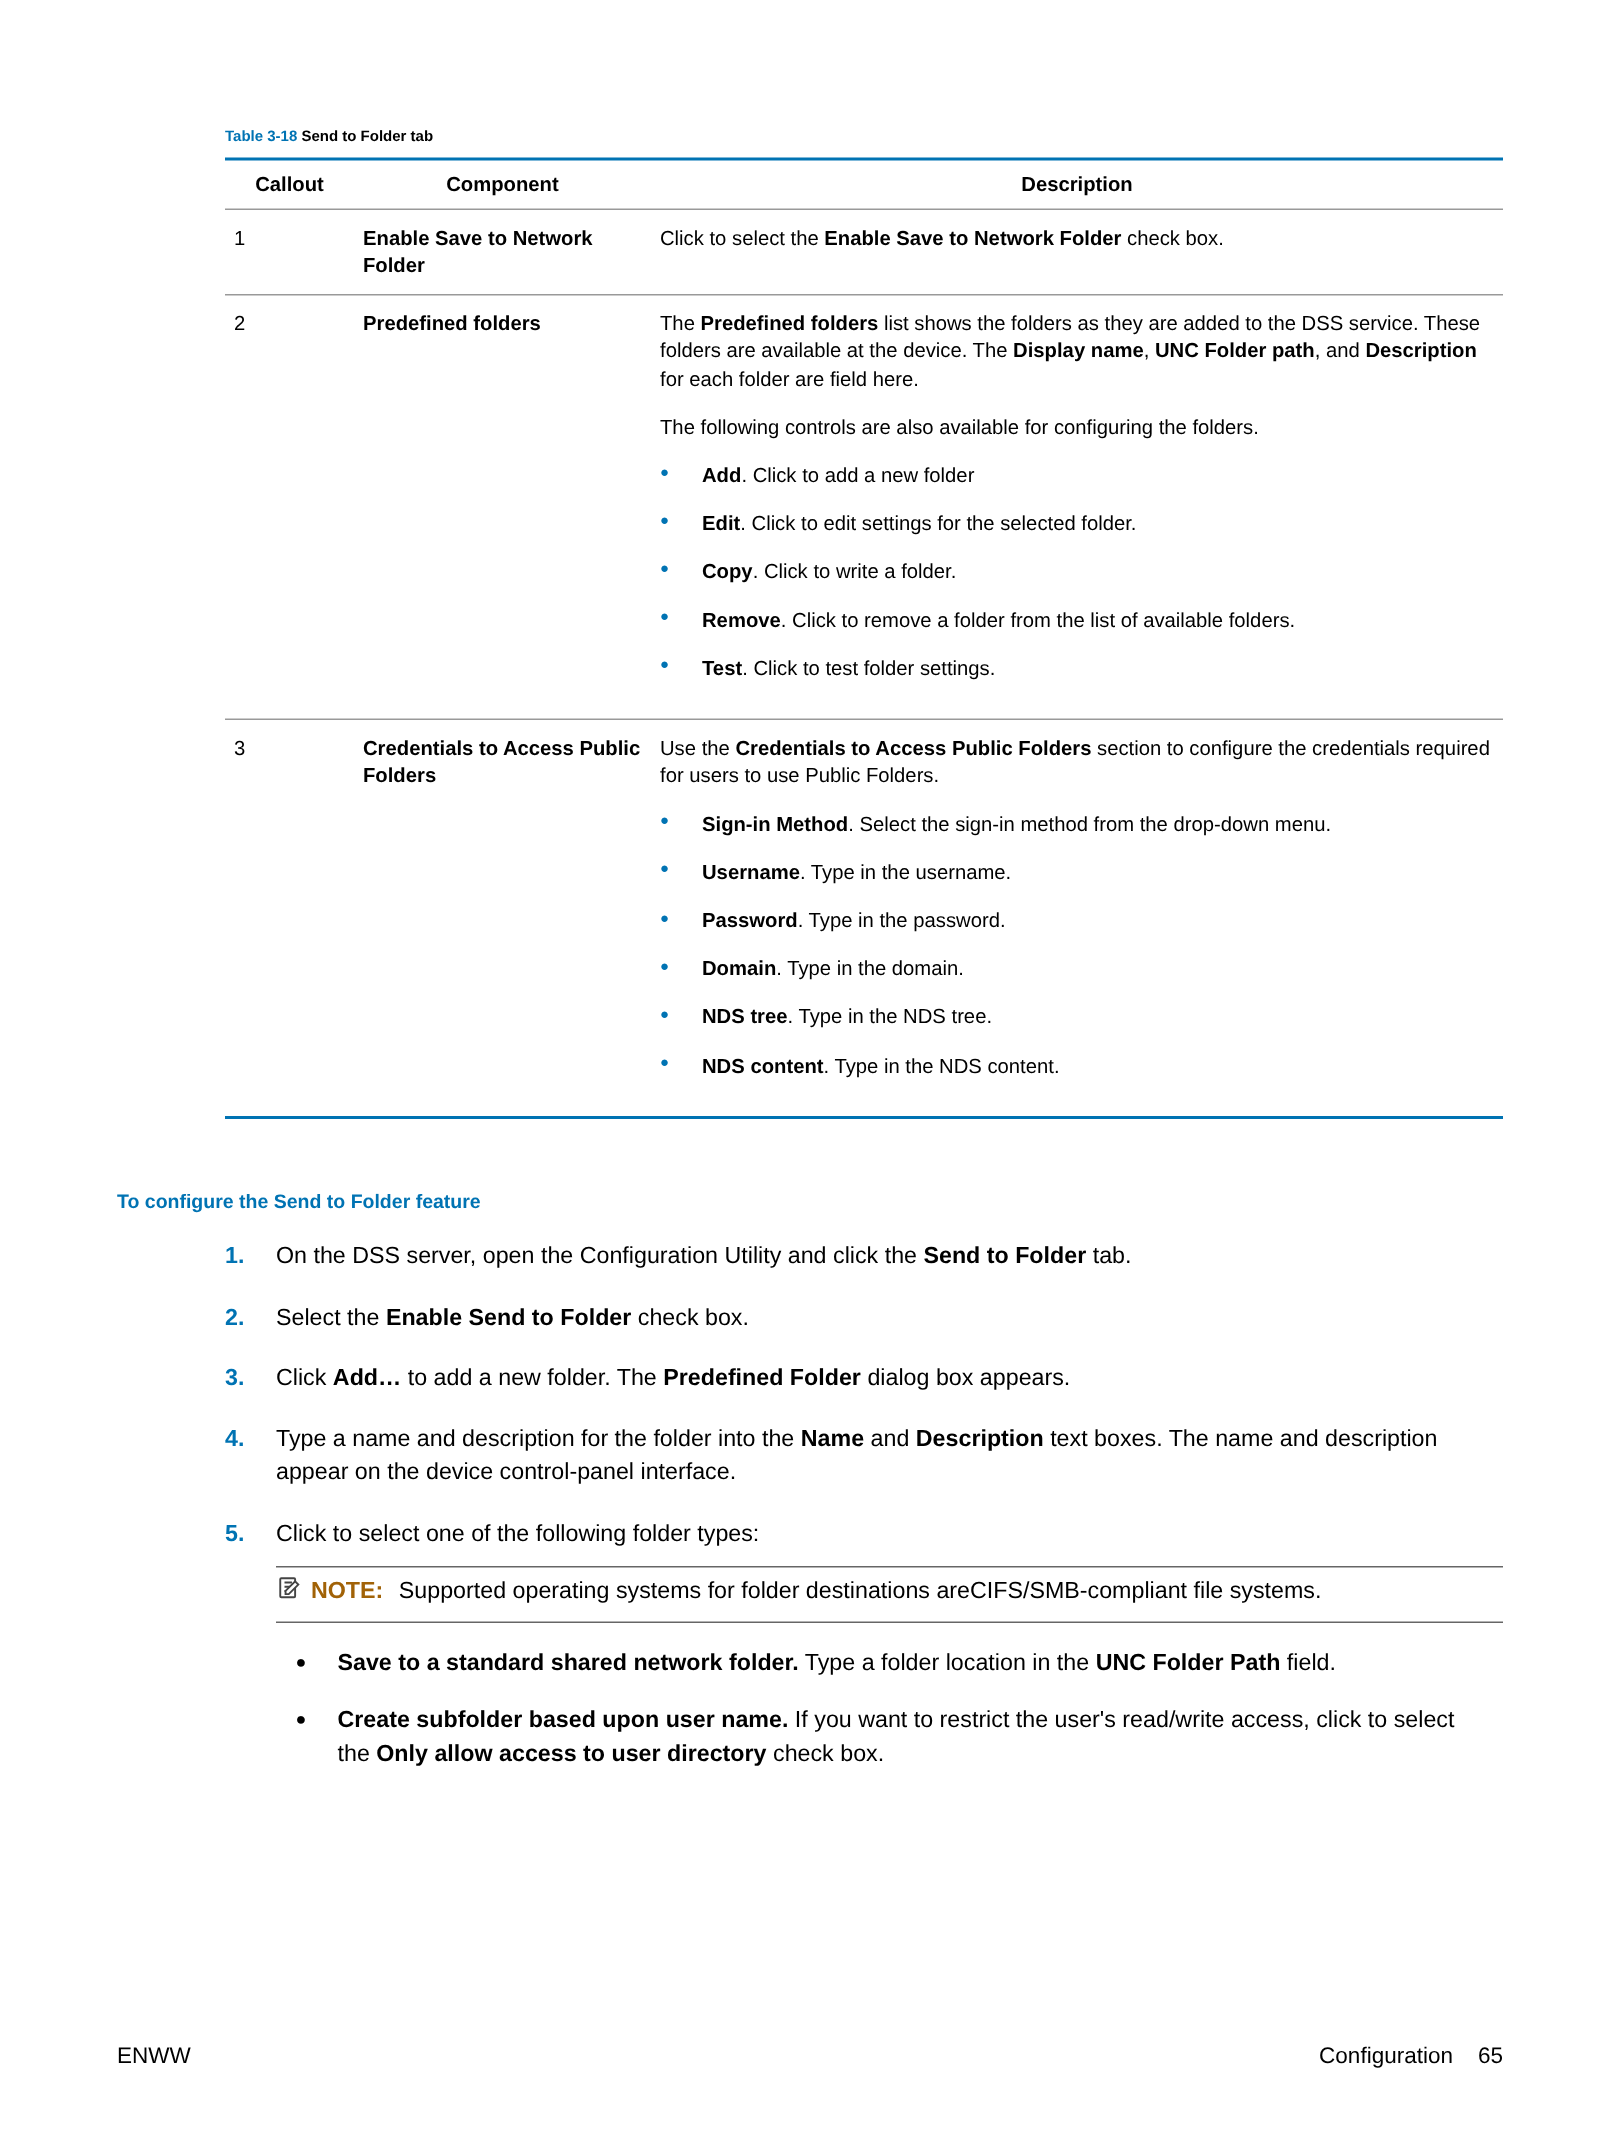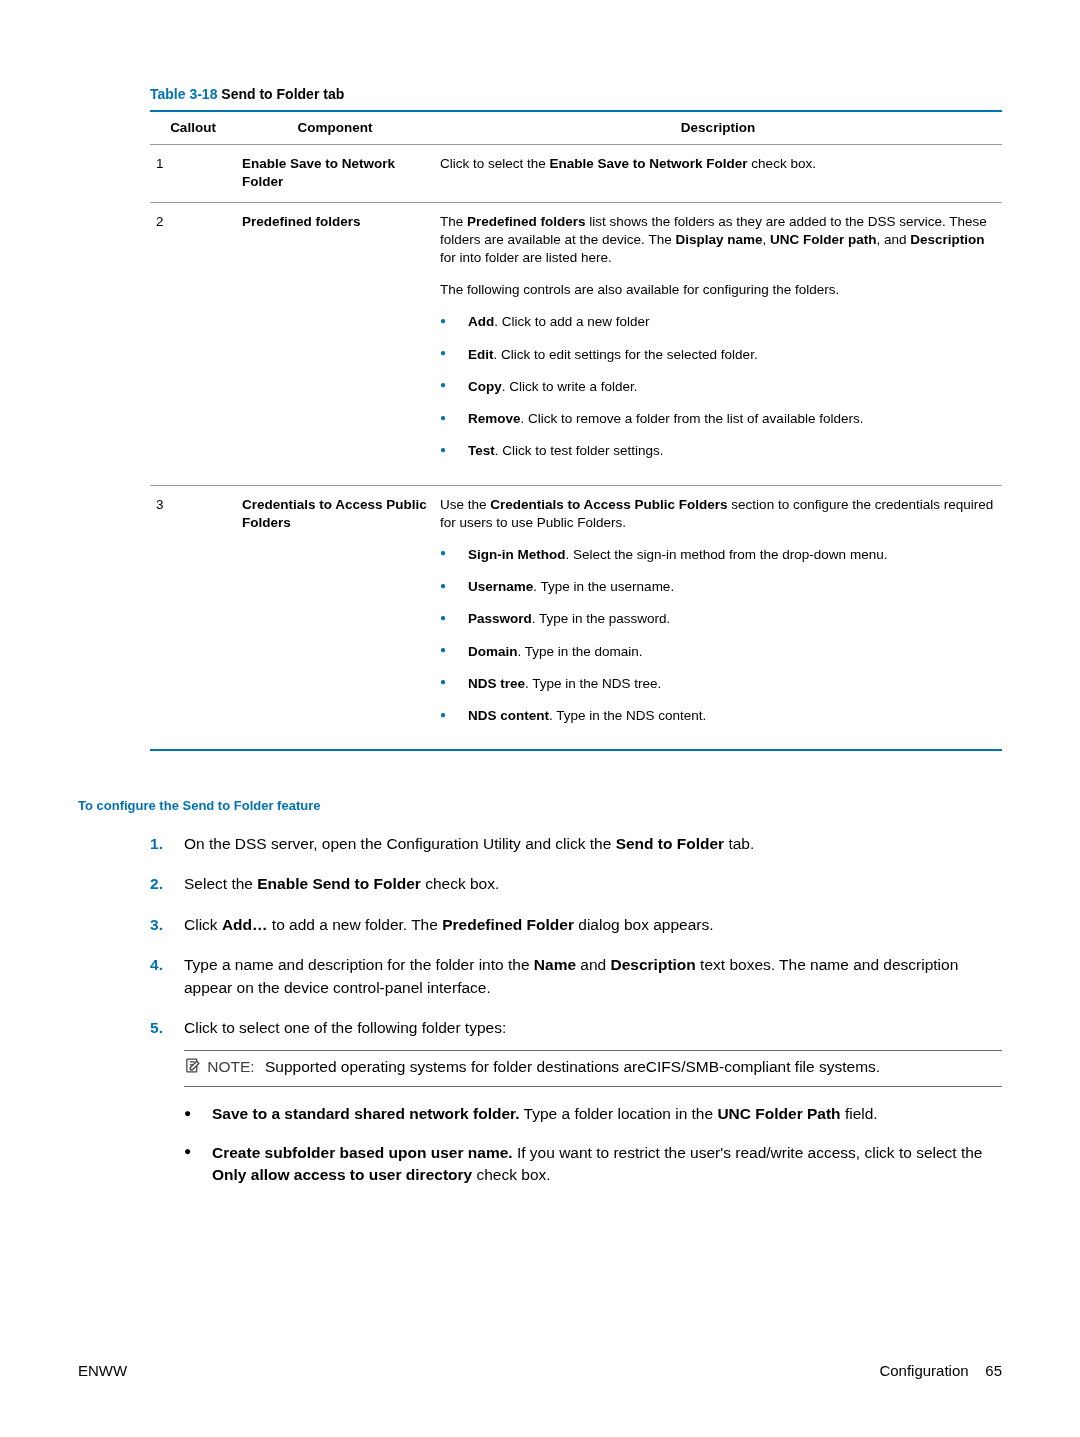--- a/index.html
+++ b/index.html
@@ -13,21 +13,21 @@
       width: 1080px;
       height: 1437px;
       position: relative;
       font-size: 14.5px;
       line-height: 1.35;
     }
     .page {
       padding: 85px 78px 0 78px;
     }
     .table-caption {
-      font-size: 14px;
+      font-size: 10px;
       margin-bottom: 6px;
       margin-left: 72px;
     }
     .table-caption .tabno { color: #0073b3; font-weight: bold; }
     .table-caption .tabtitle { font-weight: bold; color: #000; }
 
     table.main {
       width: 852px;
       margin-left: 72px;
       border-collapse: collapse;
@@ -110,28 +110,28 @@
       padding: 5px 0 6px 0;
       line-height: 1.45;
       font-size: 15.5px;
     }
     .note-block .note-icon {
       display: inline-block;
       vertical-align: -2px;
       margin-right: 2px;
     }
     .note-block .note-label {
-      color: #404040;
-      font-weight: normal;
+      color: #a16207;
+      font-weight: bold;
       margin: 0 6px 0 0;
     }
 
     ul.disc-list {
       list-style: none;
-      margin: 0;
+      margin: 13px;
       padding: 0;
     }
     ul.disc-list > li {
       position: relative;
       padding-left: 28px;
       margin: 16px 0;
       font-size: 15.5px;
       line-height: 1.45;
     }
     ul.disc-list > li::before {
@@ -178,21 +178,21 @@
         <td class="col-comp">Enable Save to Network Folder</td>
         <td>
           <span>Click to select the </span><span class="bold">Enable Save to Network Folder</span><span> check box.</span>
         </td>
       </tr>
       <tr>
         <td>2</td>
         <td class="col-comp">Predefined folders</td>
         <td>
           <div class="para">
-            <span>The </span><span class="bold">Predefined folders</span><span> list shows the folders as they are added to the DSS service. These folders are available at the device. The </span><span class="bold">Display name</span><span>, </span><span class="bold">UNC Folder path</span><span>, and </span><span class="bold">Description</span><span> for into folder are listed here.</span>
+            <span>The </span><span class="bold">Predefined folders</span><span> list shows the folders as they are added to the DSS service. These folders are available at the device. The </span><span class="bold">Display name</span><span>, </span><span class="bold">UNC Folder path</span><span>, and </span><span class="bold">Description</span><span> for each folder are field here.</span>
           </div>
           <div class="para">The following controls are also available for configuring the folders.</div>
           <ul class="circle-list">
             <li><span class="bold">Add</span><span>. Click to add a new folder</span></li>
             <li><span class="bold">Edit</span><span>. Click to edit settings for the selected folder.</span></li>
             <li><span class="bold">Copy</span><span>. Click to write a folder.</span></li>
             <li><span class="bold">Remove</span><span>. Click to remove a folder from the list of available folders.</span></li>
             <li><span class="bold">Test</span><span>. Click to test folder settings.</span></li>
           </ul>
         </td>

